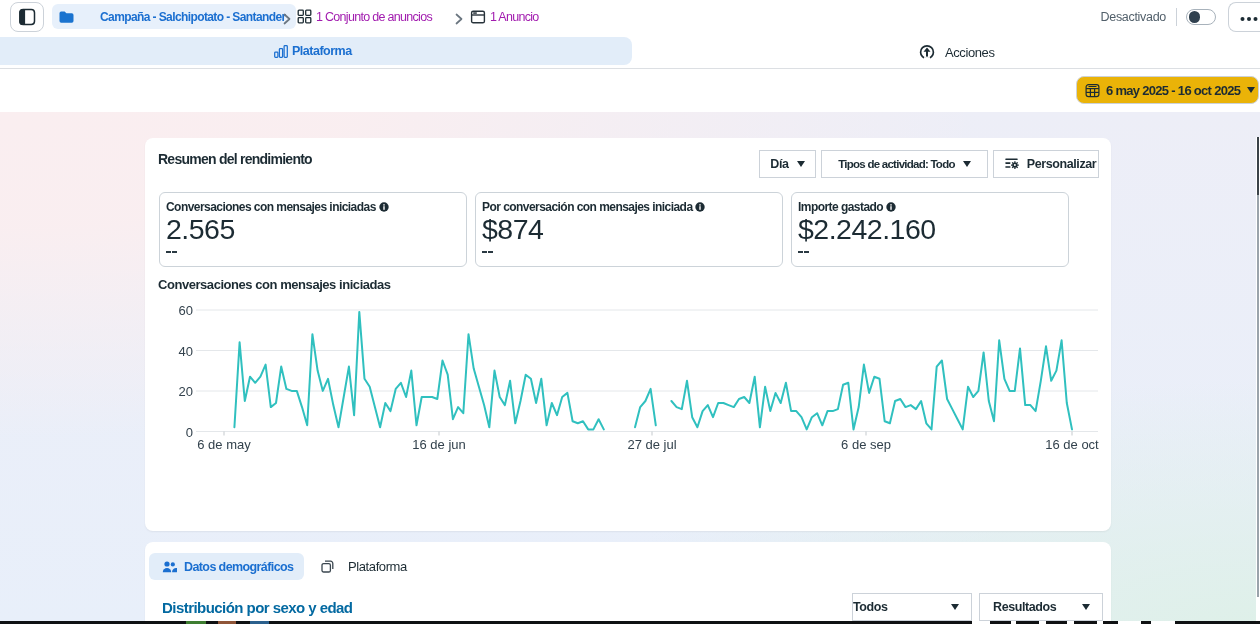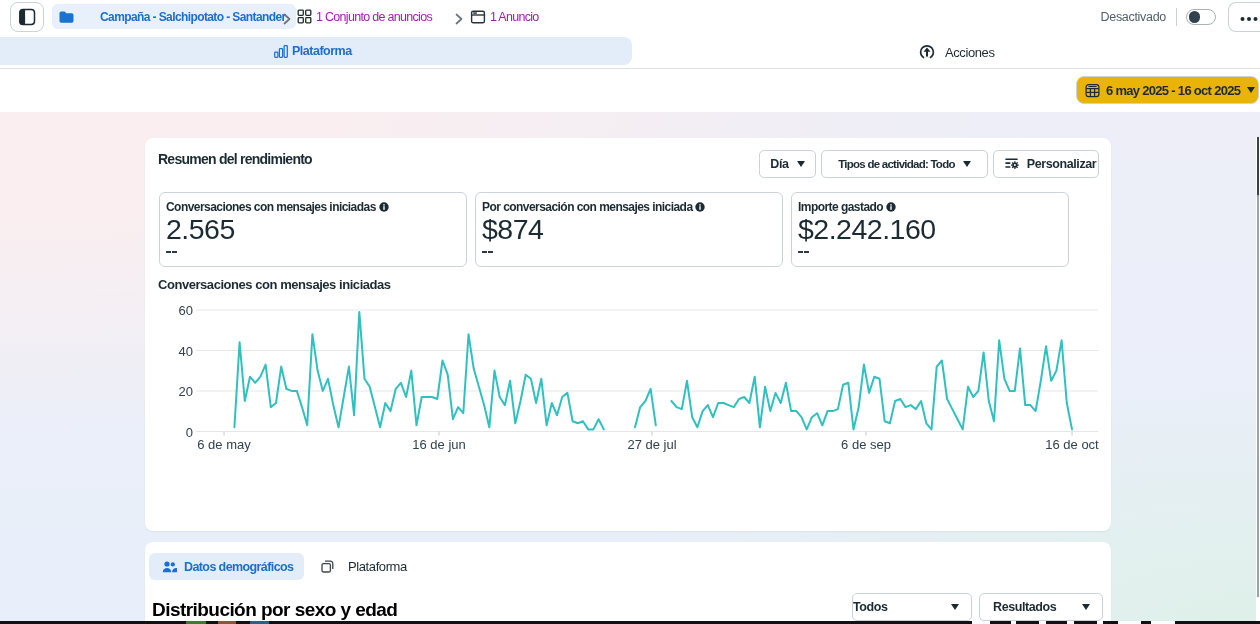--- a/index.html
+++ b/index.html
@@ -29,34 +29,34 @@
 #acttab { position:absolute; left:919px; top:44px; color:#1c2b33; font-size:13px; font-weight:400; letter-spacing:-0.4px; }
 #hdrline { position:absolute; left:0; top:68px; width:1260px; height:1px; background:#dcdfe3; }
 
 #datebtn { position:absolute; left:1076px; top:76px; width:183px; height:28px; white-space:nowrap; border:1px solid #ccd2d9; border-radius:8px; background:#eab308; display:flex; align-items:center; padding-left:8px; }
 #datebtn span { font-size:13px; font-weight:700; color:#1c2b33; margin-left:6px; letter-spacing:-0.7px; }
 
 #card1 { position:absolute; left:145px; top:138px; width:966px; height:393px; background:#fff; border-radius:8px; box-shadow:0 1px 2px rgba(0,0,0,0.06); }
 #card2 { position:absolute; left:145px; top:542px; width:966px; height:82px; background:#fff; border-radius:8px 8px 0 0; box-shadow:0 1px 2px rgba(0,0,0,0.06); }
 h1.sec { position:absolute; font-size:14px; font-weight:700; color:#1c2b33; letter-spacing:-0.75px; white-space:nowrap; }
 
-.btn { position:absolute; height:28px; border:1px solid #ccd2d9; border-radius:5px; background:#fff; display:flex; align-items:center; justify-content:center; font-size:12.5px; font-weight:700; color:#1c2b33; letter-spacing:-0.4px; white-space:nowrap; }
+.btn { position:absolute; height:28px; border:1px solid #ccd2d9; border-radius:0; background:#fff; display:flex; align-items:center; justify-content:center; font-size:12.5px; font-weight:700; color:#1c2b33; letter-spacing:-0.4px; white-space:nowrap; }
 .caret { width:0; height:0; border-left:4.5px solid transparent; border-right:4.5px solid transparent; border-top:6px solid #1c2b33; display:inline-block; margin-left:8px; }
 
 .mbox { position:absolute; top:192px; height:75px; border:1px solid #ccd3d9; border-radius:6px; background:#fff; padding:7px 0 0 6px; }
 .mtitle { font-size:12px; font-weight:700; color:#1c2b33; letter-spacing:-0.55px; white-space:nowrap; }
 .mval { font-size:28.5px; font-weight:400; color:#1c2b33; margin-top:-1px; letter-spacing:-0.5px; }
 .mdash { position:absolute; left:6px; top:55px; line-height:0; }
 .mdash i { display:inline-block; width:4.6px; height:1.6px; background:#2a3942; margin-right:1.8px; }
 
 #demopill { position:absolute; left:149px; top:553px; width:155px; height:27px; background:#e2edf9; border-radius:6px; display:flex; align-items:center; padding-left:13px; }
 #demopill span { color:#1b6fd0; font-size:12.5px; font-weight:700; margin-left:7px; letter-spacing:-0.6px; white-space:nowrap; }
 #plattab { position:absolute; left:321px; top:559px; display:flex; align-items:center; }
 #plattab span { color:#1c2b33; font-size:13px; font-weight:400; margin-left:14px; letter-spacing:-0.4px; }
-#dist { position:absolute; left:152px; top:599px; font-size:19px; font-weight:700; color:#000000; letter-spacing:-0.55px; }
+#dist { position:absolute; left:162px; top:599px; font-size:15px; font-weight:700; color:#0369a1; letter-spacing:-0.55px; }
 
 #bstrip { position:absolute; left:0; top:621px; width:1260px; height:3px; background:#0f1113; }
 .chip { position:absolute; top:621px; height:3px; }
 
 #rsliver { position:absolute; left:1256px; top:137px; width:4px; height:487px; background:#fff; }
 #rline { position:absolute; left:1257px; top:137px; width:2px; height:460px; background:#9aa3ab; }
 #rlinedark { position:absolute; left:1257px; top:137px; width:2px; height:58px; background:#3a4248; }
 </style>
 </head>
 <body>

